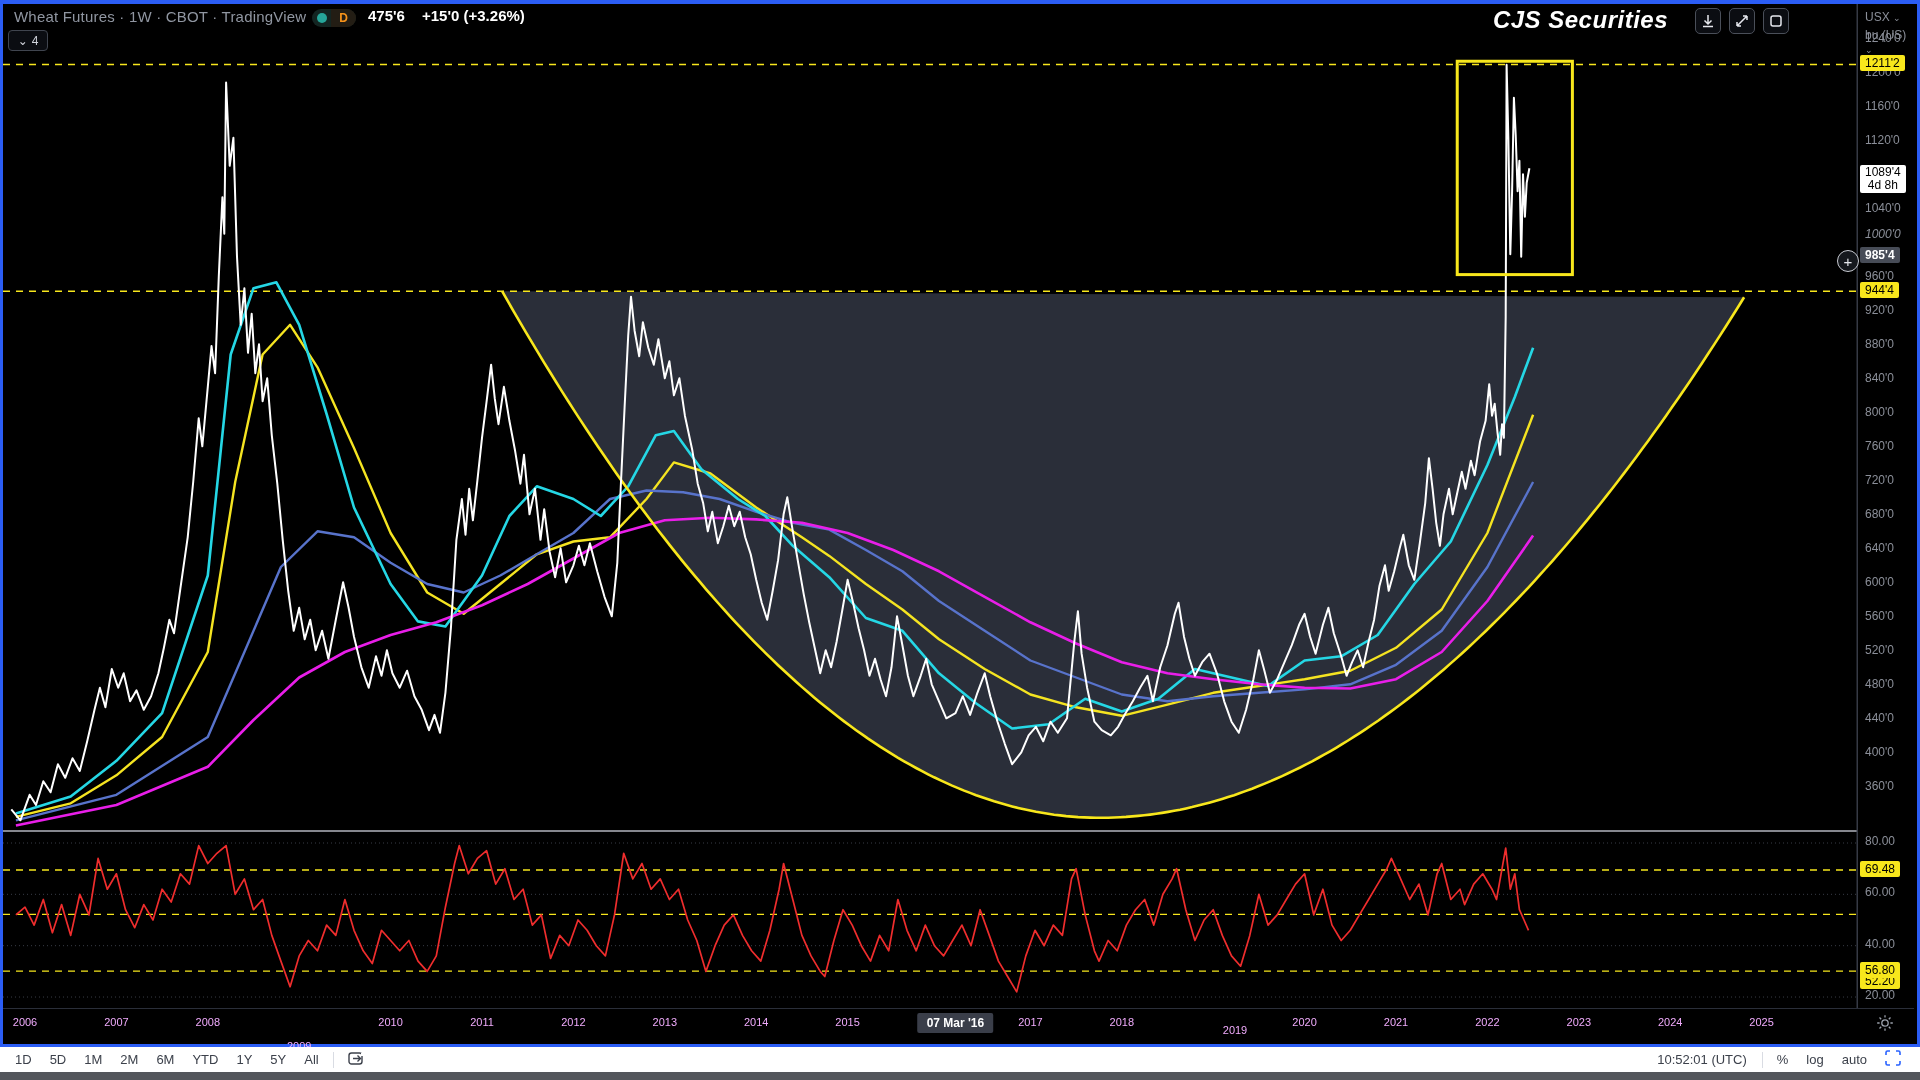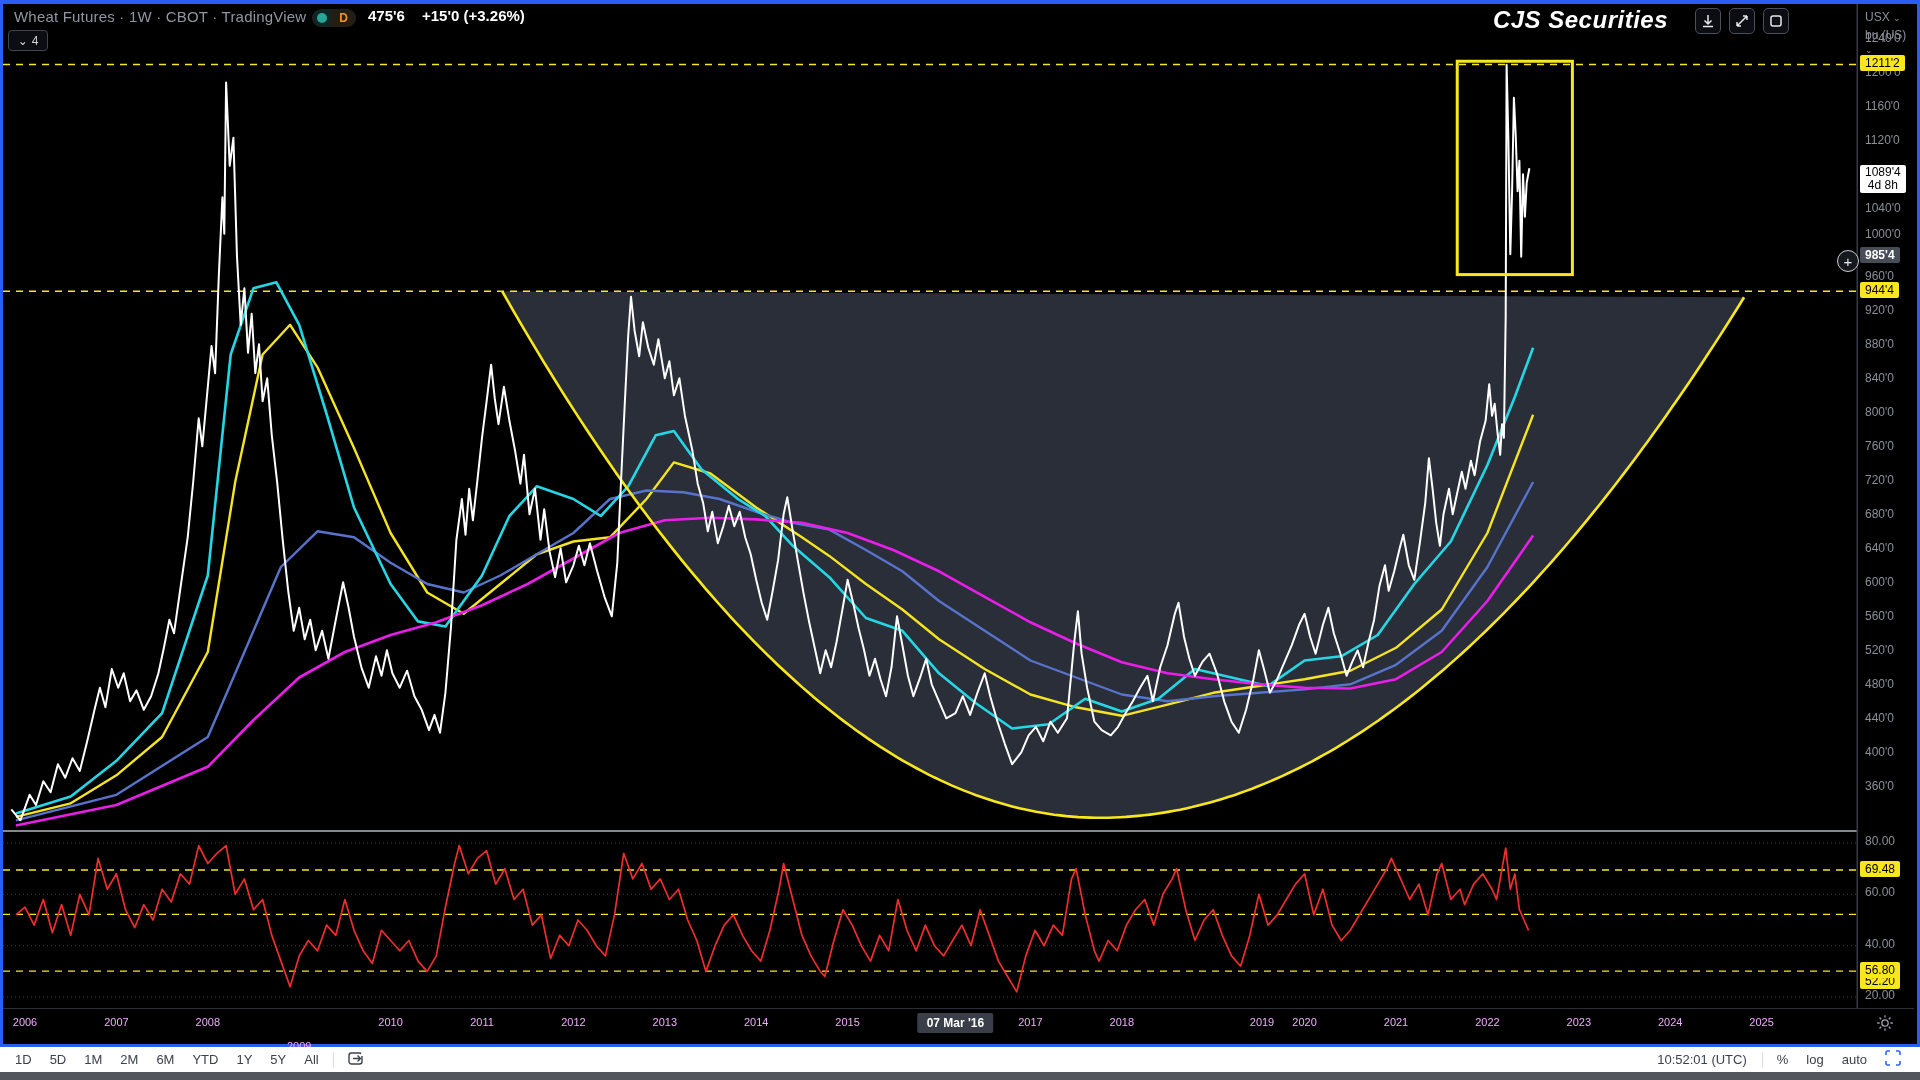--- a/index.html
+++ b/index.html
@@ -104,21 +104,21 @@
 
   <div id="price-axis">
     <div id="axis-currency">USX <span class="chev">⌄</span></div>
     <div id="axis-unit">bu (US) <span class="chev">⌄</span></div>
   <div class="ax-tick" style="top: 27px;">1240'0</div>
       <div class="ax-tick" style="top: 61px;">1200'0</div>
       <div class="ax-tick" style="top: 95px;">1160'0</div>
       <div class="ax-tick" style="top: 129px;">1120'0</div>
       <div class="ax-tick" style="top: 163px;">1080'0</div>
       <div class="ax-tick" style="top: 197px;">1040'0</div>
-      <div class="ax-tick" style="top: 223px;">1000'0</div>
+      <div class="ax-tick" style="top: 223px; font-style: italic;">1000'0</div>
       <div class="ax-tick" style="top: 265px;">960'0</div>
       <div class="ax-tick" style="top: 299px;">920'0</div>
       <div class="ax-tick" style="top: 333px;">880'0</div>
       <div class="ax-tick" style="top: 367px;">840'0</div>
       <div class="ax-tick" style="top: 401px;">800'0</div>
       <div class="ax-tick" style="top: 435px;">760'0</div>
       <div class="ax-tick" style="top: 469px;">720'0</div>
       <div class="ax-tick" style="top: 503px;">680'0</div>
       <div class="ax-tick" style="top: 537px;">640'0</div>
       <div class="ax-tick" style="top: 571px;">600'0</div>
@@ -148,21 +148,21 @@
       <div class="year-label" style="left: 204.8px;">2008</div>
       <div class="year-label" style="left: 296.2px; margin-top: 24px;">2009</div>
       <div class="year-label" style="left: 387.6px;">2010</div>
       <div class="year-label" style="left: 479px;">2011</div>
       <div class="year-label" style="left: 570.4px;">2012</div>
       <div class="year-label" style="left: 661.8px;">2013</div>
       <div class="year-label" style="left: 753.2px;">2014</div>
       <div class="year-label" style="left: 844.6px;">2015</div>
       <div class="year-label" style="left: 1027.4px;">2017</div>
       <div class="year-label" style="left: 1118.8px;">2018</div>
-      <div class="year-label" style="left: 1259px;">2019</div>
+      <div class="year-label" style="left: 1232px; margin-top: 8px;">2019</div>
       <div class="year-label" style="left: 1301.6px;">2020</div>
       <div class="year-label" style="left: 1393px;">2021</div>
       <div class="year-label" style="left: 1484.4px;">2022</div>
       <div class="year-label" style="left: 1575.8px;">2023</div>
       <div class="year-label" style="left: 1667.2px;">2024</div>
       <div class="year-label" style="left: 1758.6px;">2025</div>
       <div id="time-highlight" style="left: 952.452px;">07 Mar '16</div>
     </div>
   <div id="gear">
     <svg width="18" height="18" viewBox="0 0 18 18">

